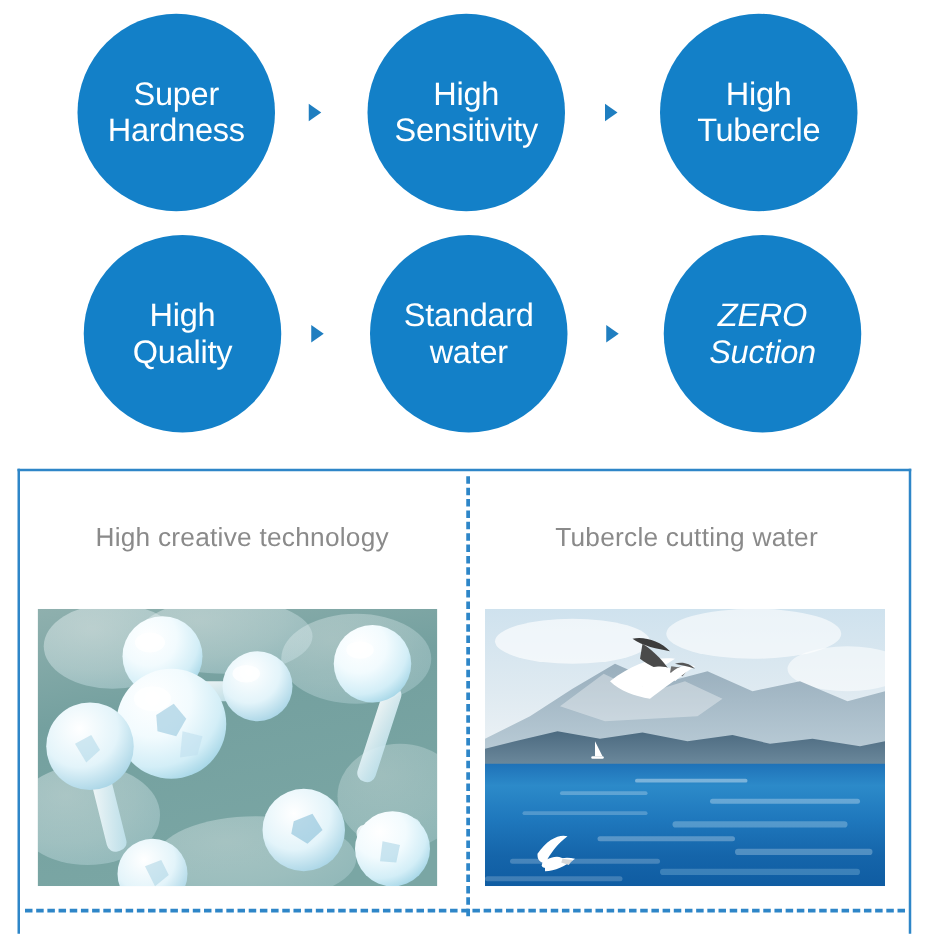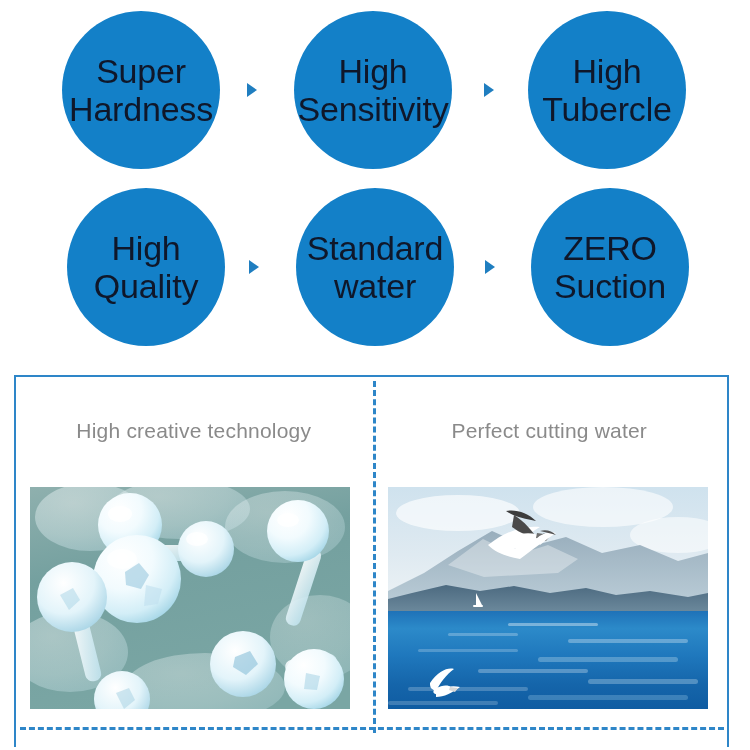--- a/index.html
+++ b/index.html
@@ -34,36 +34,36 @@
     width: 158px;
     height: 158px;
     border-radius: 50%;
     background: #1380c8;
     display: flex;
     align-items: center;
     justify-content: center;
     text-align: center;
   }
   .circle-label {
-    color: #0f172a;
-    font-size: 34px;
+    color: #ffffff;
+    font-size: 26px;
     line-height: 1.12;
     letter-spacing: -0.2px;
     white-space: pre-line;
     padding: 0 4px;
   }
 
   
   .circle.r1c1 { left: 62px;  top: 11px; }
   .circle.r1c2 { left: 294px; top: 11px; }
   .circle.r1c3 { left: 528px; top: 11px; }
   
   .circle.r2c1 { left: 67px;  top: 8px; }
   .circle.r2c2 { left: 296px; top: 8px; }
-  .circle.r2c3 { left: 531px; top: 8px; }
+  .circle.r2c3 { left: 531px; top: 8px; font-style: italic; }
 
   .arrow {
     position: absolute;
     width: 0;
     height: 0;
     border-top: 7px solid transparent;
     border-bottom: 7px solid transparent;
     border-left: 10px solid #1f7ec0;
   }
   .arrow.a1 { left: 247px; top: 83px; }
@@ -248,21 +248,21 @@
 
             <ellipse cx="90" cy="27" rx="12" ry="8" fill="#ffffff" opacity="0.85"></ellipse>
             <ellipse cx="167" cy="52" rx="11" ry="7" fill="#ffffff" opacity="0.8"></ellipse>
             <ellipse cx="92" cy="72" rx="15" ry="10" fill="#ffffff" opacity="0.7"></ellipse>
             <ellipse cx="258" cy="33" rx="11" ry="7" fill="#ffffff" opacity="0.8"></ellipse>
           </svg>
         </div>
       </div>
 
       <div class="panel-col right">
-        <div class="col-title">Perfect cutting water</div>
+        <div class="col-title">Tubercle cutting water</div>
 
         <div class="photo right-photo">
           <svg viewBox="0 0 320 222" preserveAspectRatio="none">
             <defs>
               <linearGradient id="skyG" x1="0" y1="0" x2="0" y2="1">
                 <stop offset="0%" stop-color="#cfe2ee"></stop>
                 <stop offset="55%" stop-color="#dfeaf1"></stop>
                 <stop offset="100%" stop-color="#eef3f6"></stop>
               </linearGradient>
               <linearGradient id="mtnG" x1="0" y1="0" x2="0" y2="1">

